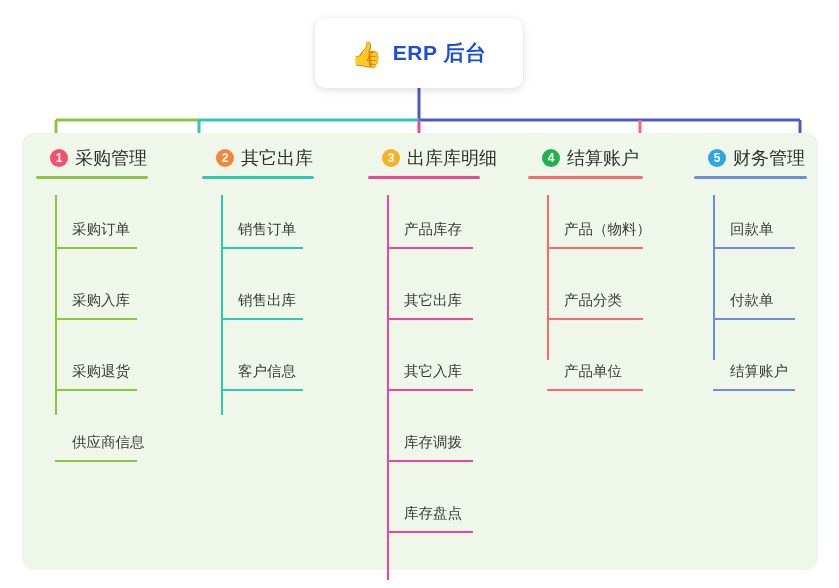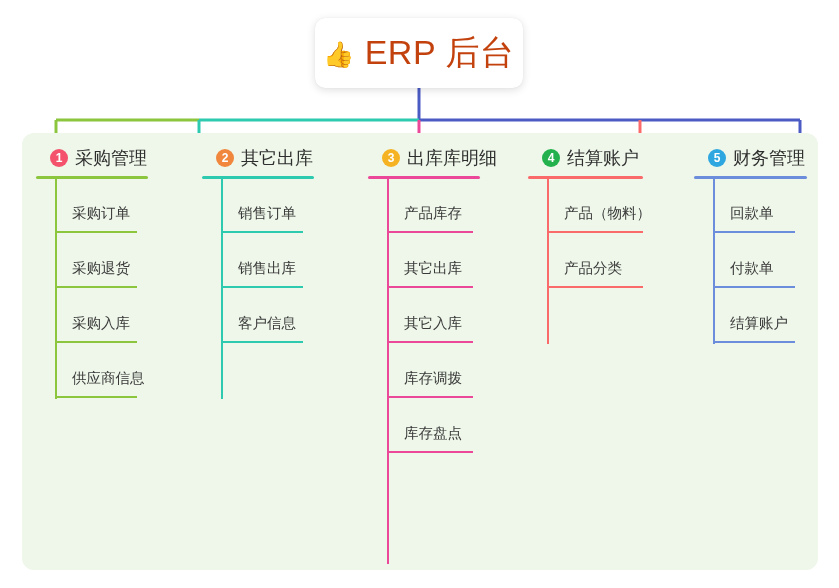--- a/index.html
+++ b/index.html
@@ -39,24 +39,25 @@
     gap: 10px;
     box-sizing: border-box;
   }
   .root-emoji {
     font-size: 25px;
     line-height: 1;
     display: inline-block;
     transform: translateY(1px);
   }
   .root-title {
-    font-size: 34px;
-    color: #c2410c;
+    font-size: 21px;
+    color: #1d4ed8;
     letter-spacing: 0.5px;
     white-space: nowrap;
+    font-weight: bold;
   }
 
   
   .panel {
     position: absolute;
     left: 22px;
     top: 133px;
     width: 796px;
     height: 437px;
     background: #eef7e9;
@@ -113,20 +114,21 @@
   }
   .spine {
     position: absolute;
     left: 19px;
     top: 0;
     width: 2px;
   }
   .leaf {
     position: relative;
     height: 55px;
+    margin-top: 16px;
   }
   .leaf-text {
     position: absolute;
     left: 36px;
     top: 25px;
     font-size: 14.5px;
     color: #3a3a3a;
     white-space: nowrap;
   }
   .leaf-rule {
@@ -168,25 +170,25 @@
           <span class="branch-label">采购管理</span>
         </div>
         <div class="branch-rule" style="background: rgb(140, 198, 63); width: 112px;"></div>
         <div class="leaves">
           <div class="spine" style="background: rgb(140, 198, 63); height: 220px;"></div>
           <div class="leaf">
             <span class="leaf-text">采购订单</span>
             <div class="leaf-rule" style="background: rgb(140, 198, 63); width: 82px;"></div>
           </div>
           <div class="leaf">
+            <span class="leaf-text">采购入库</span>
+            <div class="leaf-rule" style="background: rgb(140, 198, 63); width: 82px;"></div>
+          </div>
+          <div class="leaf">
             <span class="leaf-text">采购退货</span>
-            <div class="leaf-rule" style="background: rgb(140, 198, 63); width: 82px;"></div>
-          </div>
-          <div class="leaf">
-            <span class="leaf-text">采购入库</span>
             <div class="leaf-rule" style="background: rgb(140, 198, 63); width: 82px;"></div>
           </div>
           <div class="leaf">
             <span class="leaf-text">供应商信息</span>
             <div class="leaf-rule" style="background: rgb(140, 198, 63); width: 82px;"></div>
           </div>
         </div>
       </div>
       <div class="branch" style="left: 202px;">
         <div class="branch-head">
@@ -249,20 +251,24 @@
         <div class="leaves">
           <div class="spine" style="background: rgb(250, 106, 106); height: 165px;"></div>
           <div class="leaf">
             <span class="leaf-text">产品（物料）</span>
             <div class="leaf-rule" style="background: rgb(250, 106, 106); width: 96px;"></div>
           </div>
           <div class="leaf">
             <span class="leaf-text">产品分类</span>
             <div class="leaf-rule" style="background: rgb(250, 106, 106); width: 96px;"></div>
           </div>
+          <div class="leaf">
+            <span class="leaf-text">产品单位</span>
+            <div class="leaf-rule" style="background: rgb(250, 106, 106); width: 96px;"></div>
+          </div>
         </div>
       </div>
       <div class="branch" style="left: 694px;">
         <div class="branch-head">
           <span class="badge" style="background: rgb(46, 167, 224);">5</span>
           <span class="branch-label">财务管理</span>
         </div>
         <div class="branch-rule" style="background: rgb(107, 141, 220); width: 113px;"></div>
         <div class="leaves">
           <div class="spine" style="background: rgb(107, 141, 220); height: 165px;"></div>

